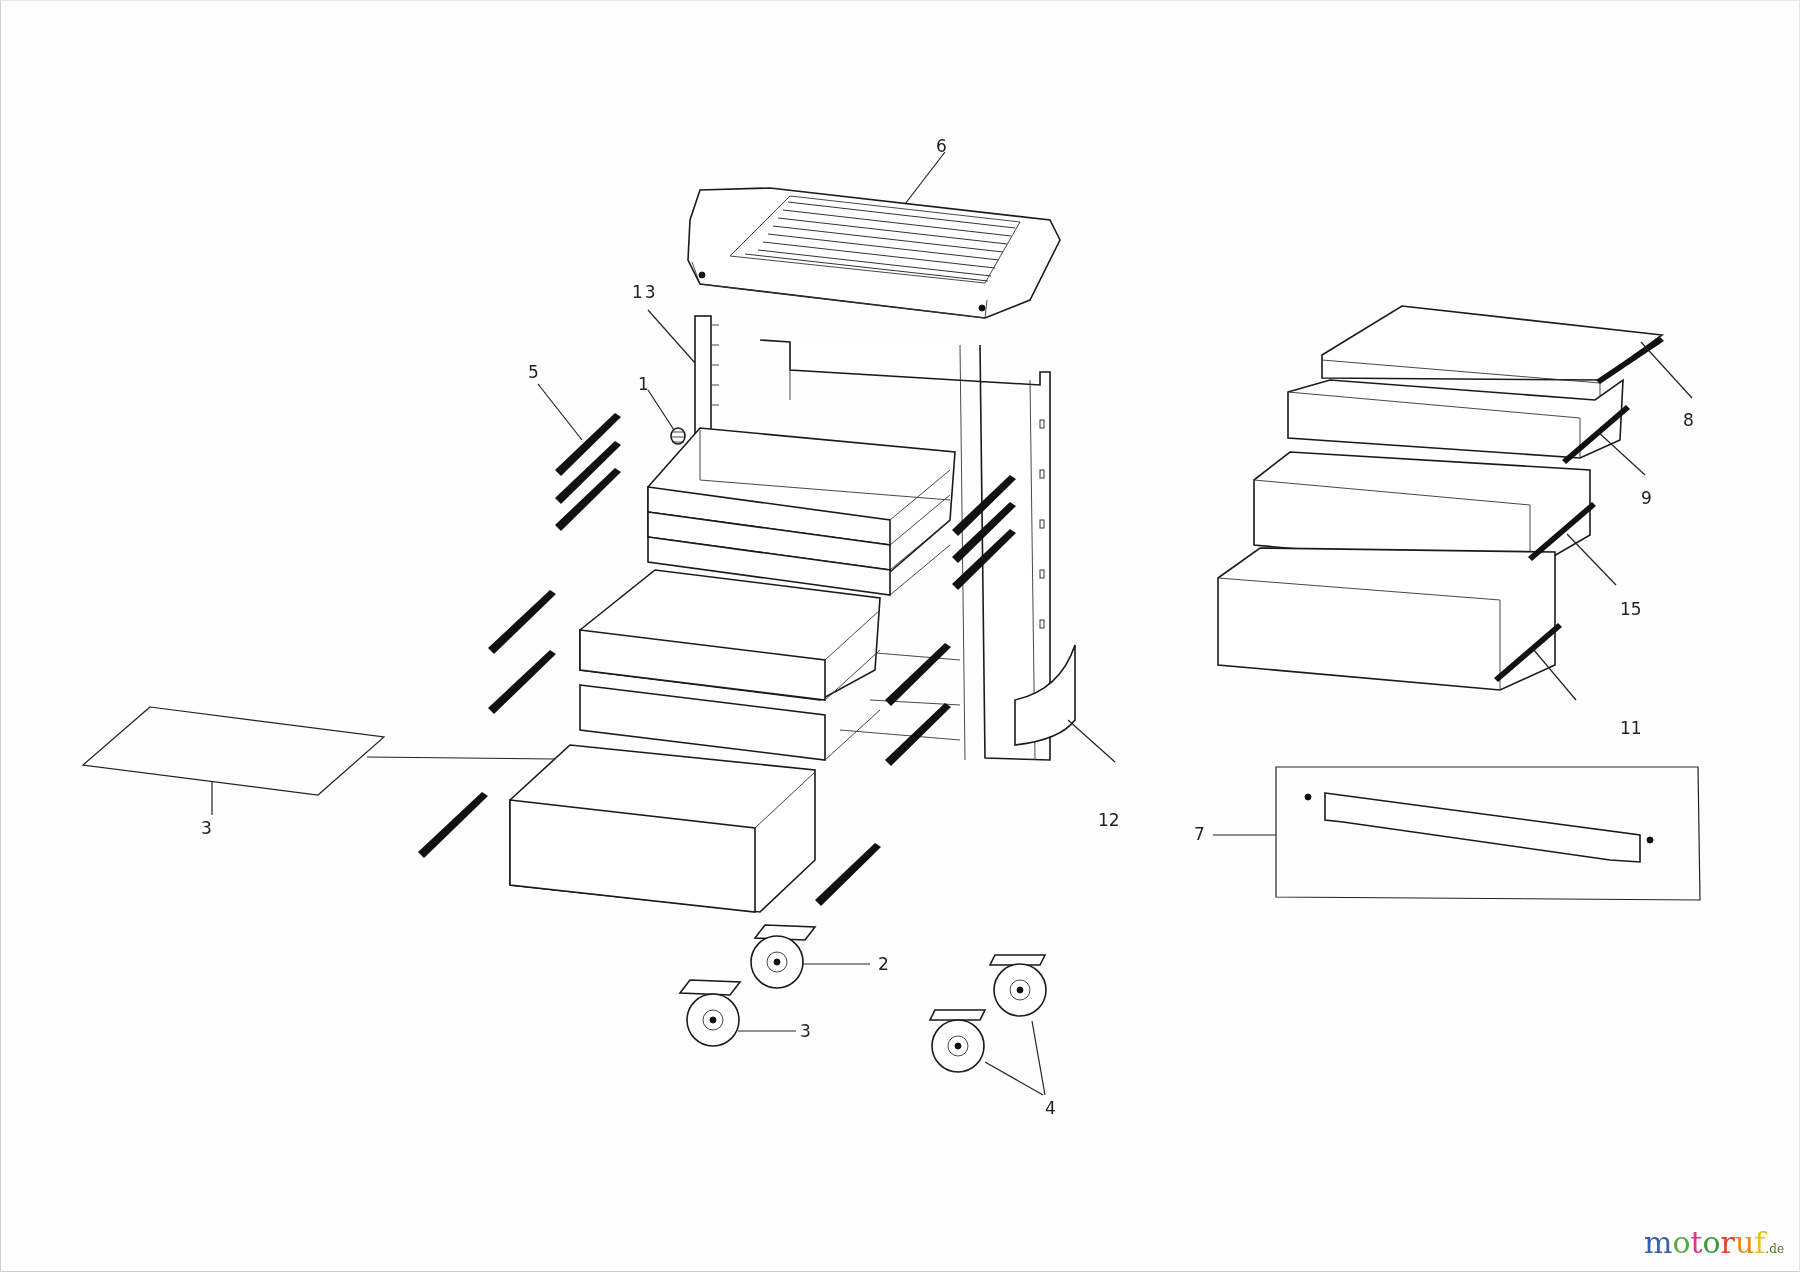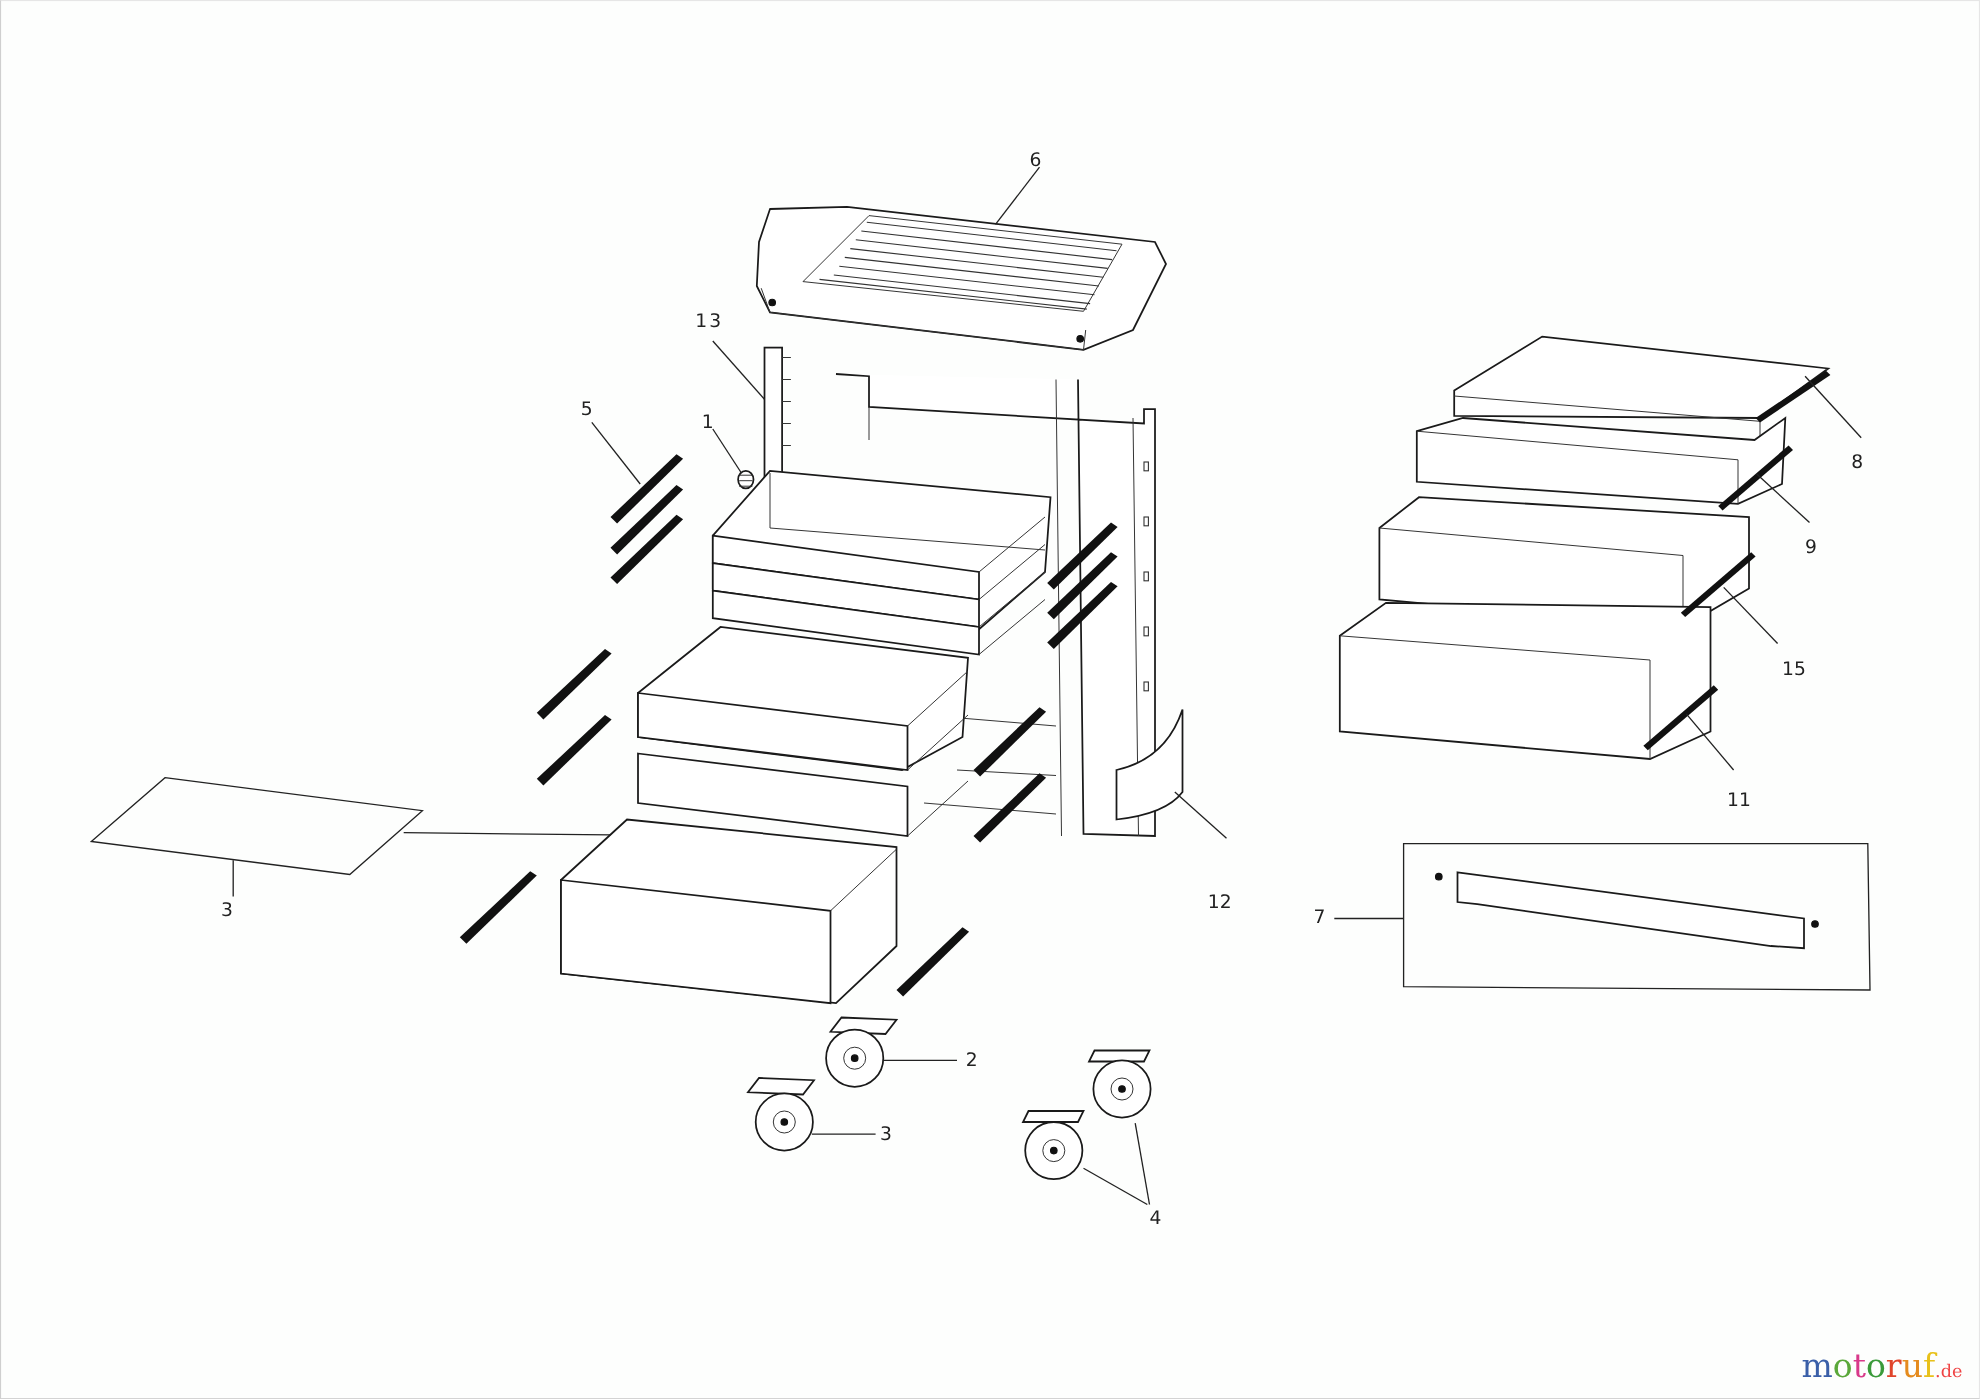--- a/index.html
+++ b/index.html
@@ -1,21 +1,21 @@
 <!DOCTYPE html>
 <html><head>
 <meta charset="utf-8">
 <style>
   html, body { margin:0; padding:0; background:#fdfefd; }
   body { width:1800px; height:1272px; position:relative; overflow:hidden; font-family:"DejaVu Sans", sans-serif; }
   .frame { position:absolute; left:0; top:0; width:1798px; height:1270px; border-left:1px solid #cfcfcf; border-top:1px solid #e6e6e6; border-right:1px solid #e6e6e6; border-bottom:1px solid #cfcfcf; }
   svg.diagram { position:absolute; left:0; top:0; width:1800px; height:1272px; }
   .label { position:absolute; font-size:17px; color:#222; line-height:1; }
   .logo { position:absolute; right:16px; bottom:12px; font-family:"DejaVu Serif", serif; font-size:30px; letter-spacing:0px; }
-  .logo .tld { font-size:16px; color:#ef4444; }
+  .logo .tld { font-size:12px; color:#4d7c0f; }
   .ln { stroke:#222; stroke-width:1.2; fill:none; }
   .thin { stroke:#333; stroke-width:0.9; fill:none; }
   .part { stroke:#1a1a1a; stroke-width:1.6; fill:#fff; }
   .dark { fill:#111; stroke:#111; }
 </style>
 </head>
 <body>
 
 <div class="frame"></div>
 
@@ -183,21 +183,21 @@
   </g>
 </svg>
 
 <span class="label" style="left:936px;top:138px">6</span>
 <span class="label" style="left:632px;top:284px;letter-spacing:2px">13</span>
 <span class="label" style="left:638px;top:376px">1</span>
 <span class="label" style="left:528px;top:364px">5</span>
 <span class="label" style="left:1683px;top:412px">8</span>
 <span class="label" style="left:1641px;top:490px">9</span>
 <span class="label" style="left:1620px;top:601px">15</span>
-<span class="label" style="left:1570px;top:720px">11</span>
+<span class="label" style="left:1620px;top:720px">11</span>
 <span class="label" style="left:1098px;top:812px">12</span>
 <span class="label" style="left:1194px;top:826px">7</span>
 <span class="label" style="left:201px;top:820px">3</span>
 <span class="label" style="left:878px;top:956px">2</span>
 <span class="label" style="left:800px;top:1023px">3</span>
 <span class="label" style="left:1045px;top:1100px">4</span>
 
 <div class="logo">
   <span style="color:#3a5fa8">m</span><span style="color:#5aa83a">o</span><span style="color:#d8398a">t</span><span style="color:#3a9a3a">o</span><span style="color:#e0452b">r</span><span style="color:#e58b1d">u</span><span style="color:#e8c11a">f</span><span class="tld">.de</span>
 </div>

